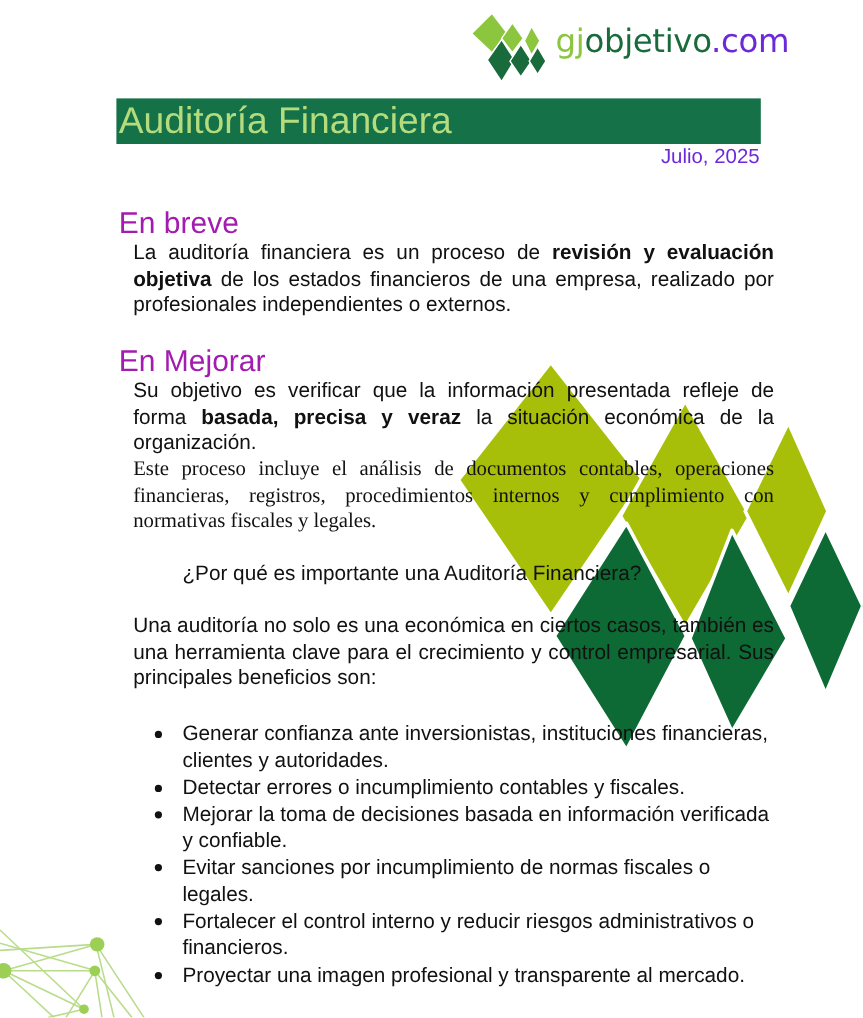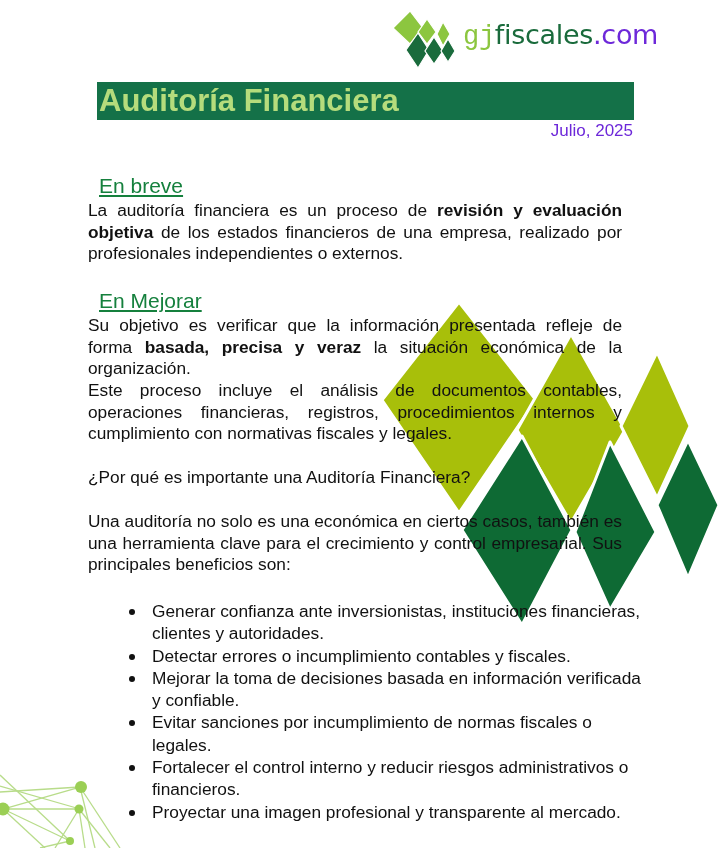--- a/index.html
+++ b/index.html
@@ -12,41 +12,41 @@
   .layer { position: absolute; left: 0; top: 0; width: 719px; height: 848px; }
   #decor { z-index: 1; pointer-events: none; }
   #content { z-index: 2; }
 
   .logo { position: absolute; left: 388px; top: 6px; width: 300px; height: 66px; }
   .logo-text {
     position: absolute; left: 463px; top: 18px;
     font-family: "DejaVu Sans", sans-serif; font-size: 27px; letter-spacing: -0.3px;
     line-height: 34px; white-space: nowrap;
   }
-  .logo-text .gj { color: #8cc63f; font-family: Liberation Mono, monospace; }
+  .logo-text .gj { color: #8cc63f; }
   .logo-text .as { color: #1a6b3c; }
   .logo-text .dot { color: #6d28d9; }
 
   .title-bar {
     position: absolute; left: 97px; top: 82px; width: 537px; height: 38px;
     background: #147148;
   }
   .title-text {
     position: absolute; left: 2px; top: 1px;
-    font-size: 31px; font-weight: bold; color: #b5dc7c; line-height: 36px; white-space: nowrap;
+    font-size: 31px; font-weight: normal; color: #b5dc7c; line-height: 36px; white-space: nowrap;
   }
   .date {
     position: absolute; right: 86px; top: 121px; font-size: 17px; line-height: 20px; color: #6d28d9;
   }
 
   .h2 {
-    position: absolute; left: 99px; font-size: 21px; color: #15803d; line-height: 28px; white-space: nowrap; text-decoration: underline;
+    position: absolute; left: 99px; font-size: 25px; color: #a21caf; line-height: 28px; white-space: nowrap;
   }
   .para {
-    position: absolute; left: 88px; width: 534px; font-size: 17.3px; line-height: 21.5px;
+    position: absolute; left: 111px; width: 534px; font-size: 17.3px; line-height: 21.5px;
     text-align: justify; margin: 0;
   }
   .para.left { text-align: left; }
   .para b { font-weight: bold; }
 
   .bullets {
     position: absolute; left: 99px; top: 590px; width: 540px; margin: 10px; padding: 0; list-style: none;
     font-size: 17.3px; line-height: 22.3px;
   }
   .bullets li { position: relative; padding-left: 43px; }
@@ -96,35 +96,35 @@
   <svg class="logo" viewBox="0 0 300 66" xmlns="http://www.w3.org/2000/svg">
     <g stroke="#ffffff" stroke-width="1.2">
       <polygon points="22,5 35,22 22,38 5,22" fill="#8cc63f"></polygon>
       <polygon points="39,13 48,26 39,38 30,26" fill="#8cc63f"></polygon>
       <polygon points="55,16 62,28 55,40 49,28" fill="#8cc63f"></polygon>
       <polygon points="30,27 41,44 30,62 18,44" fill="#1a6b3c"></polygon>
       <polygon points="46,31 55,45 46,58 37,45" fill="#1a6b3c"></polygon>
       <polygon points="60,33 67,45 60,56 53,45" fill="#1a6b3c"></polygon>
     </g>
   </svg>
-  <div class="logo-text"><span class="gj">gj</span><span class="as">fiscales</span><span class="dot">.com</span></div>
+  <div class="logo-text"><span class="gj">gj</span><span class="as">objetivo</span><span class="dot">.com</span></div>
 
   <div class="title-bar">
     <div class="title-text">Auditoría Financiera</div>
   </div>
   <div class="date">Julio, 2025</div>
 
   <div class="h2" style="top:172px;">En breve</div>
   <p class="para" style="top:200px;"><span>La auditoría financiera es un proceso de </span><b>revisión y evaluación objetiva</b><span> de los estados financieros de una empresa, realizado por profesionales independientes o externos.</span></p>
 
   <div class="h2" style="top:287px;">En Mejorar</div>
   <p class="para" style="top:315px;"><span>Su objetivo es verificar que la información presentada refleje de forma </span><b>basada, precisa y veraz</b><span> la situación económica de la organización.</span></p>
-  <p class="para" style="top:380px;">Este proceso incluye el análisis de documentos contables, operaciones financieras, registros, procedimientos internos y cumplimiento con normativas fiscales y legales.</p>
+  <p class="para" style="top:380px;font-family:Liberation Serif, serif;">Este proceso incluye el análisis de documentos contables, operaciones financieras, registros, procedimientos internos y cumplimiento con normativas fiscales y legales.</p>
 
-  <p class="para left" style="top:467px;">¿Por qué es importante una Auditoría Financiera?</p>
+  <p class="para left" style="top:467px;margin-left:41px;">¿Por qué es importante una Auditoría Financiera?</p>
 
   <p class="para" style="top:511px;">Una auditoría no solo es una económica en ciertos casos, también es una herramienta clave para el crecimiento y control empresarial. Sus principales beneficios son:</p>
 
   <ul class="bullets">
     <li><span class="dotb"></span><span>Generar confianza ante inversionistas, instituciones financieras, clientes y autoridades.</span></li>
     <li><span class="dotb"></span><span>Detectar errores o incumplimiento contables y fiscales.</span></li>
     <li><span class="dotb"></span><span>Mejorar la toma de decisiones basada en información verificada y confiable.</span></li>
     <li><span class="dotb"></span><span>Evitar sanciones por incumplimiento de normas fiscales o legales.</span></li>
     <li><span class="dotb"></span><span>Fortalecer el control interno y reducir riesgos administrativos o financieros.</span></li>
     <li><span class="dotb"></span><span>Proyectar una imagen profesional y transparente al mercado.</span></li>

